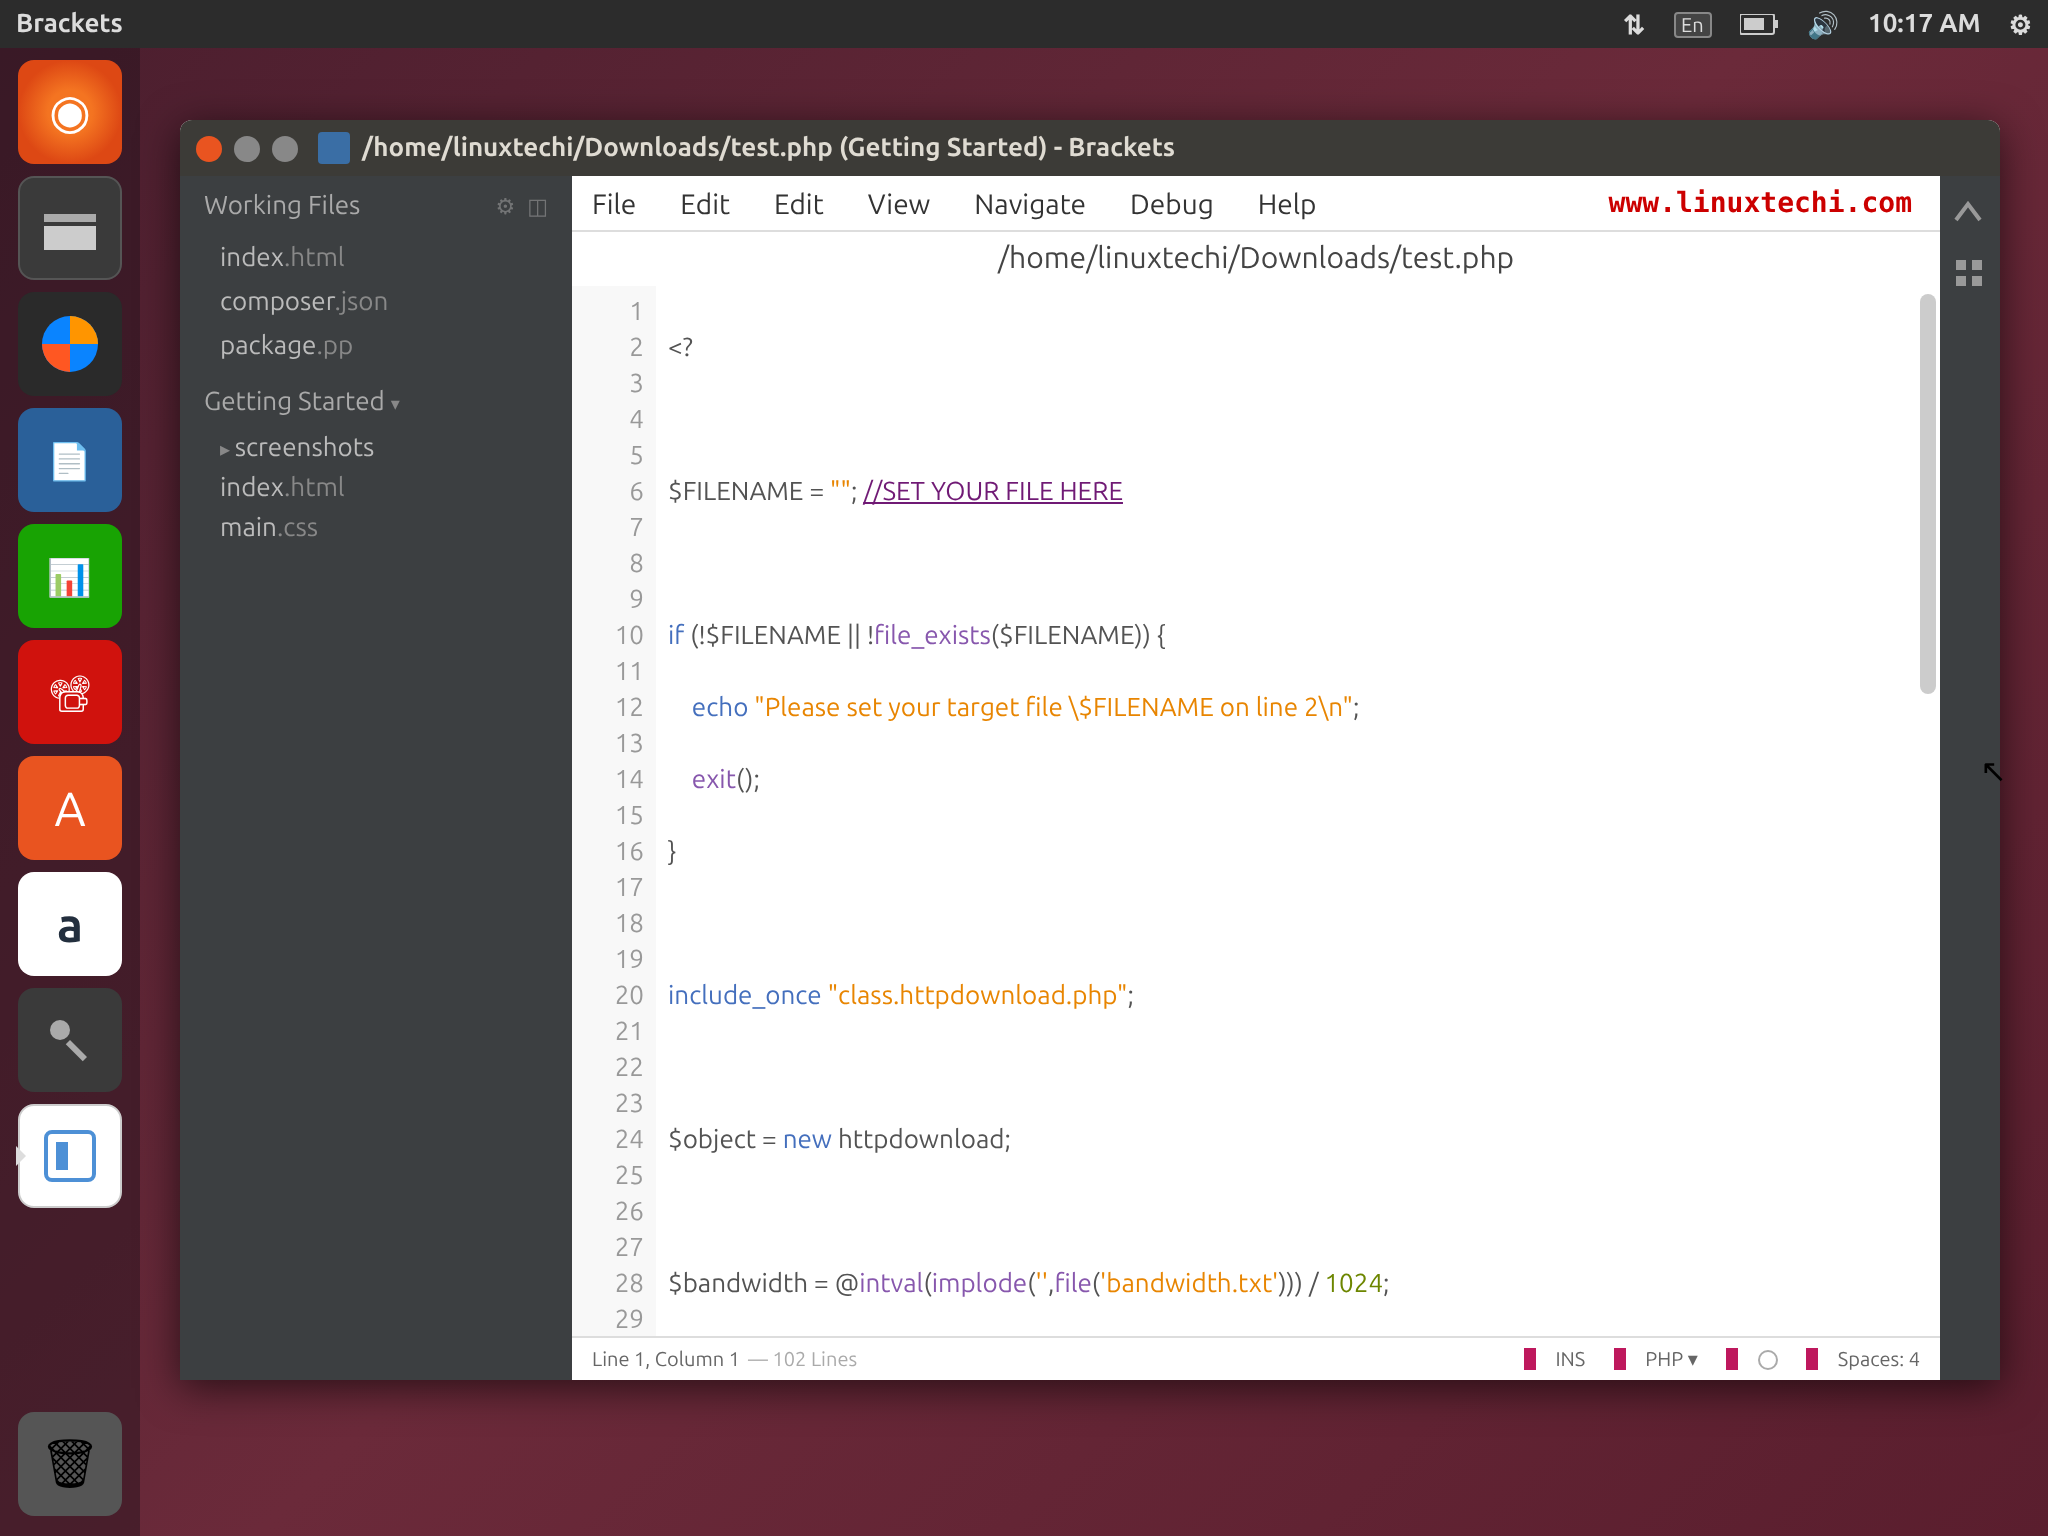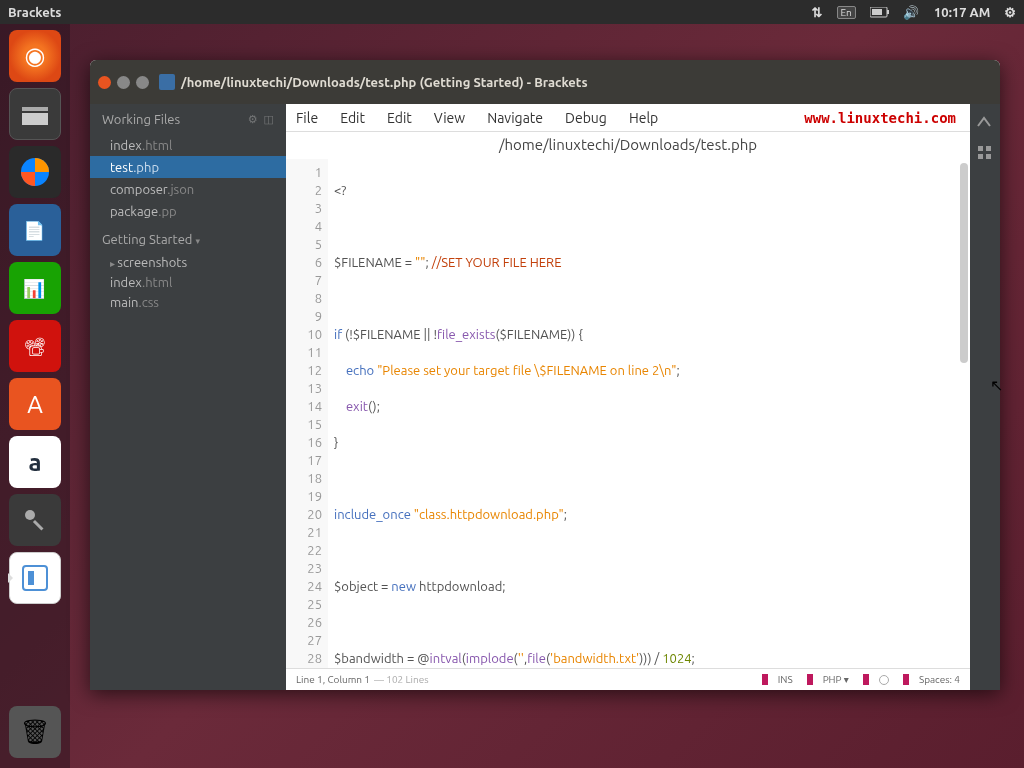--- a/index.html
+++ b/index.html
@@ -22,21 +22,21 @@
 .l-impress { background: #d0120d; color:white; font-size:18px; }
 .l-soft { background: #e95420; color:white; }
 .l-amazon { background: white; color:#232f3e; font-weight:bold; }
 .l-settings { background: #3a3a3a; }
 .l-brackets { background: white; border: 1px solid #ccc; }
 .l-trash { position: absolute; bottom: 10px; }
 .l-arrow { position: absolute; left: -2px; top: 50%; transform: translateY(-50%); width: 0; height: 0; border-top: 5px solid transparent; border-bottom: 5px solid transparent; border-left: 5px solid #ddd; }
 
 
 .window { position: absolute; left: 90px; top: 60px; width: 910px; height: 630px; background: #fff; border-radius: 6px 6px 0 0; box-shadow: 0 4px 20px rgba(0,0,0,0.6); display: flex; flex-direction: column; overflow: hidden; }
-.titlebar { height: 44px; background: #3c3b37; color: #dfdbd2; display: flex; align-items: center; padding: 0 8px; font-size: 13px; font-weight: bold; }
+.titlebar { height: 28px; background: #3c3b37; color: #dfdbd2; display: flex; align-items: center; padding: 0 8px; font-size: 13px; font-weight: bold; }
 .tb-btn { width: 13px; height: 13px; border-radius: 50%; margin-right: 6px; }
 .tb-close { background: #e95420; } .tb-min { background: #888; } .tb-max { background: #888; }
 .tb-icon { width:16px; height:16px; background:#3a6ea5; border-radius:2px; margin: 0 6px 0 4px; }
 
 .app-body { flex: 1; display: flex; overflow: hidden; }
 
 
 .sidebar { width: 196px; background: #3C3F41; color: #bbb; font-size: 13px; display: flex; flex-direction: column; }
 .side-sec { padding: 8px 12px; color: #aaa; display: flex; align-items: flex-end; }
 .side-sec .sp { flex:1; }
@@ -53,21 +53,21 @@
 .main { flex: 1; display: flex; flex-direction: column; background: #f8f8f8; }
 .menubar { height: 28px; display: flex; align-items: center; padding: 0 10px; background: #fff; border-bottom: 1px solid #ddd; font-size: 14px; color: #333; }
 .menubar span { margin-right: 22px; cursor: pointer; }
 .menubar .url { margin-left: auto; margin-right: 4px; color: #c00; font-family: monospace; font-weight: bold; font-size: 14px; }
 .pathbar { text-align: center; font-size: 15px; color: #444; padding: 4px 0 6px; background: #fff; }
 .editor-wrap { flex:1; display:flex; overflow:hidden; position:relative; }
 .gutter { width: 42px; background: #f8f8f8; color: #999; font-family: "Source Code Pro", Consolas, monospace; font-size: 13px; text-align: right; padding: 4px 6px 0 0; line-height: 18px; }
 .gut-line { height:18px; position:relative; }
 .fold { position:absolute; left:-8px; color:#bbb; font-size:9px; }
 .code { flex:1; font-family: "Source Code Pro", Consolas, monospace; font-size: 13px; line-height: 18px; padding: 4px 0 0 6px; color: #535353; white-space: pre; overflow: hidden; background:#fff; }
-.kw { color: #446fbd; } .str { color: #e88501; } .cmt { color: #c2410c; } .num { color: #6d8600; } .fn { color: #8757ad; }
+.kw { color: #446fbd; } .str { color: #e88501; } .cmt { color: #701a75; text-decoration: underline; } .num { color: #6d8600; } .fn { color: #8757ad; }
 .scrollbar { position:absolute; right:2px; top:4px; width:8px; height:200px; background:#ccc; border-radius:4px; }
 
 .statusbar { height: 22px; border-top: 1px solid #ddd; background: #fff; display: flex; align-items: center; font-size: 10px; color: #666; padding: 0 10px; }
 .statusbar .sp { flex:1; }
 .st-item { margin-left: 14px; padding-left:10px; border-left:6px solid #be185d; }
 .st-circle { width:10px; height:10px; border:1px solid #aaa; border-radius:50%; display:inline-block; vertical-align:middle; }
 
 
 .rtool { width: 30px; background: #3C3F41; display:flex; flex-direction:column; align-items:center; padding-top:8px; gap:14px; color:#aaa; }
 .rtool-icon { width:18px; height:18px; }
@@ -143,21 +143,20 @@
   <div class="app-body">
     <div class="sidebar">
       <div class="side-sec">
         <span>Working Files</span>
           <span class="sp"></span>
         <span class="side-mini">⚙</span>
         <span class="side-mini">◫</span>
       </div>
       <div class="file-list">
         <div class="file-item"><span>index</span><span class="file-ext">.html</span></div>
-        <div class="file-item active"><span>test</span><span class="file-ext">.php</span></div>
         <div class="file-item"><span>composer</span><span class="file-ext">.json</span></div>
         <div class="file-item"><span>package</span><span class="file-ext">.pp</span></div>
       </div>
       <div class="proj-head"><span>Getting Started</span> <span style="font-size:9px;color:#888">▾</span></div>
       <div class="tree-item folder"><span>screenshots</span></div>
       <div class="tree-item"><span>index</span><span class="file-ext">.html</span></div>
       <div class="tree-item"><span>main</span><span class="file-ext">.css</span></div>
     </div>
 
     <div class="main">

